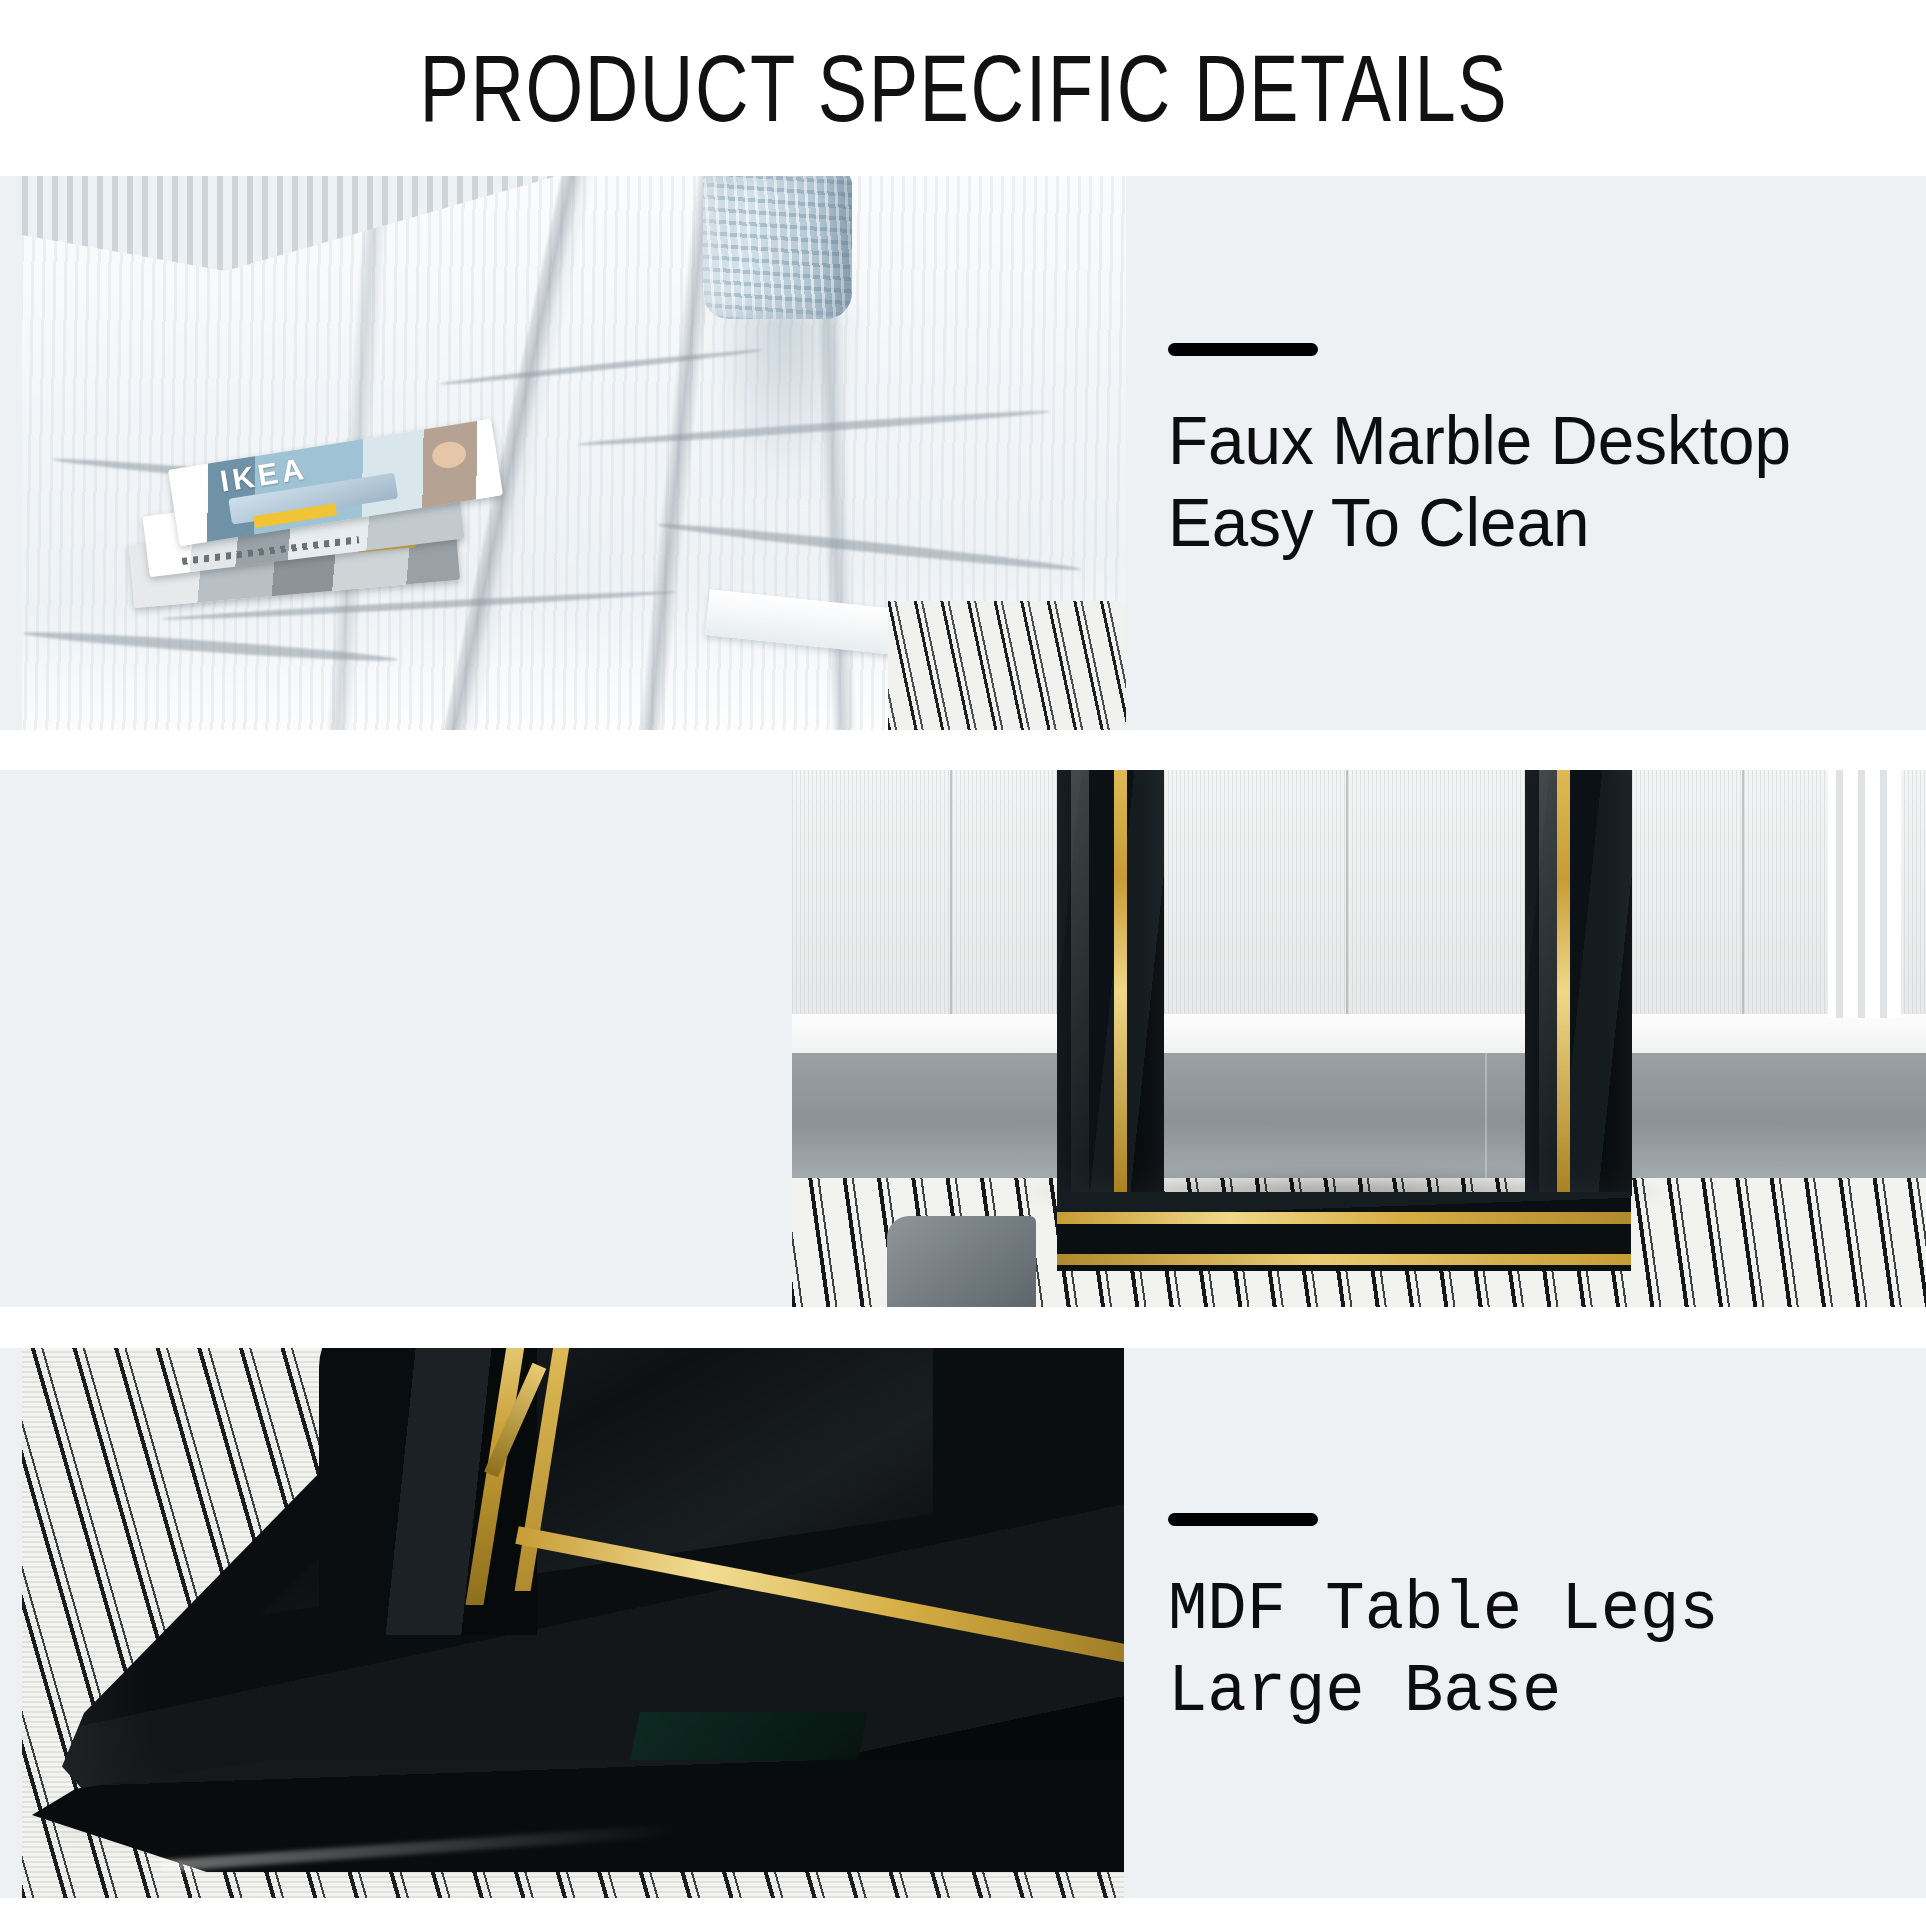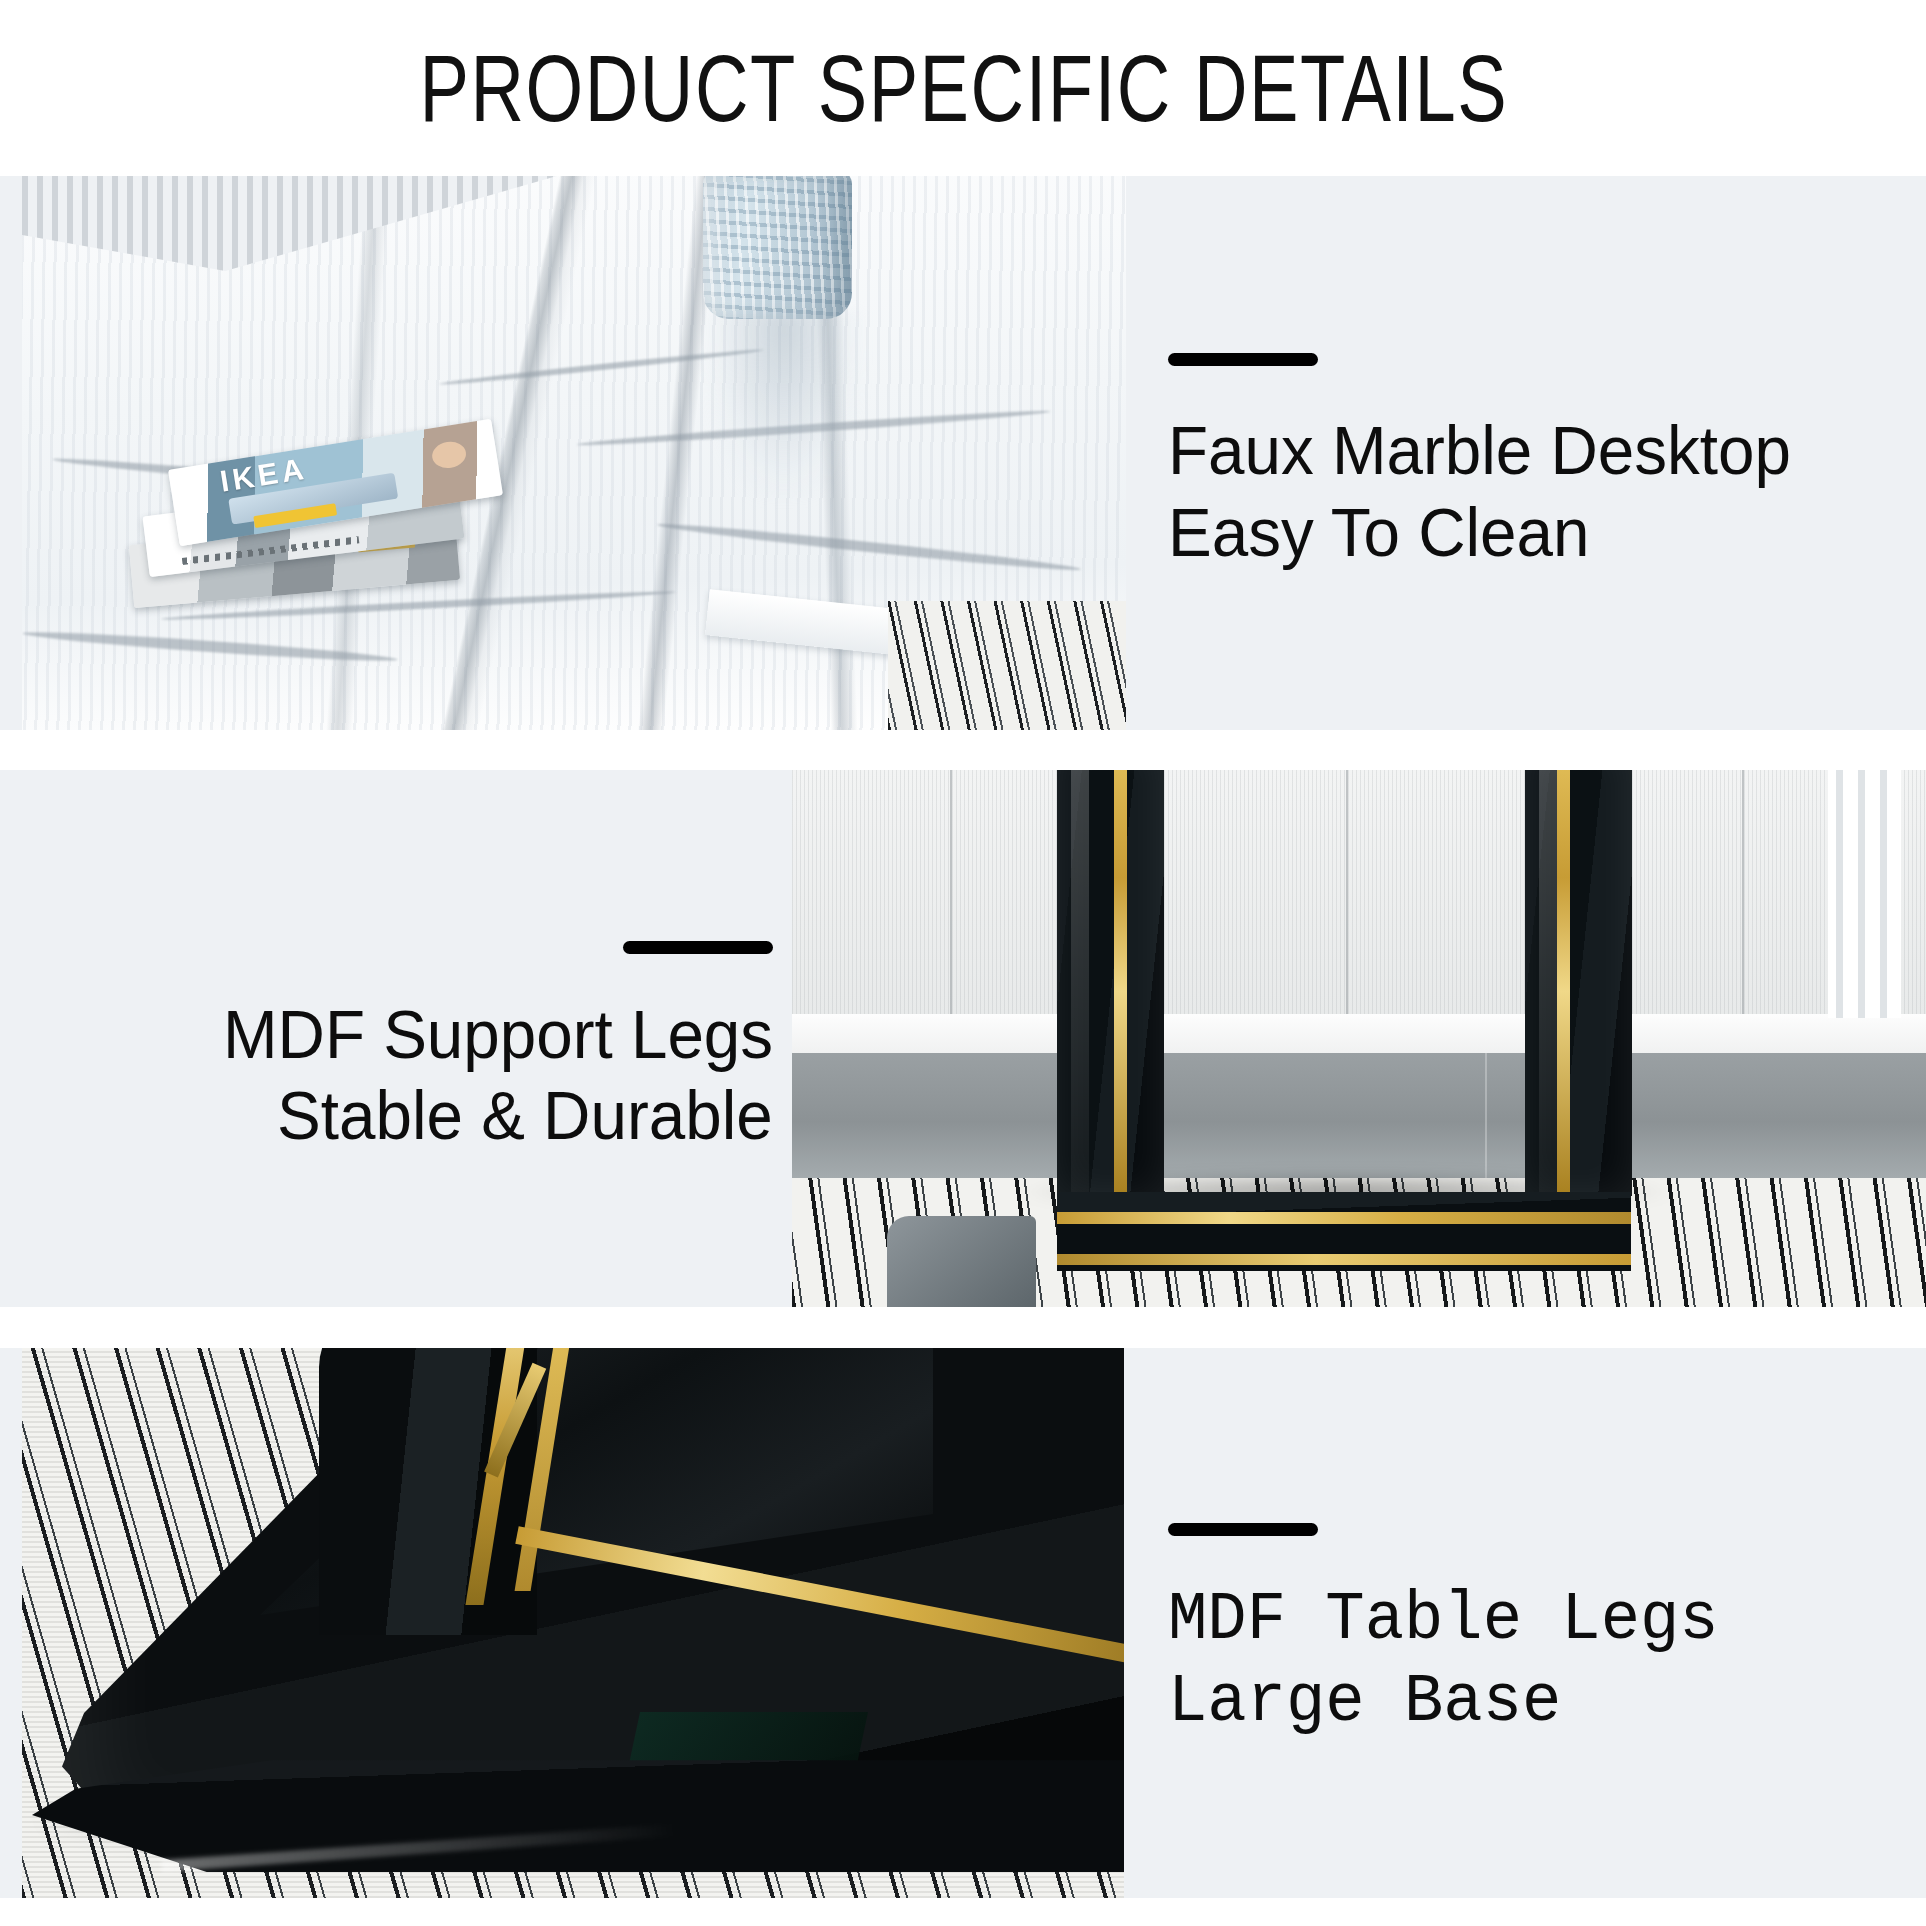--- a/index.html
+++ b/index.html
@@ -34,21 +34,21 @@
     left:0;width:1927px;
     background:#eef1f4;
     overflow:hidden;
   }
   #panel-1{top:176px;height:554px;}
   #panel-2{top:770px;height:537px;}
   #panel-3{top:1348px;height:550px;}
 
   .panel-photo{position:absolute;top:0;height:100%;overflow:hidden;}
   .panel-text{
-    position:absolute;top:10px;height:100%;
+    position:absolute;top:0;height:100%;
     display:flex;flex-direction:column;justify-content:center;
     box-sizing:border-box;
   }
   .rule{
     width:150px;height:13px;border-radius:7px;background:#000000;
     margin-bottom:44px;
   }
   .caption{
     font-size:69px;line-height:1.18;color:#0d0d0d;font-weight:400;
     white-space:nowrap;
@@ -327,25 +327,20 @@
 
   <div class="panel-text">
     <div class="rule"></div>
     <div class="caption">Faux Marble Desktop</div>
     <div class="caption">Easy To Clean</div>
   </div>
 </div>
 
 <div class="panel" id="panel-2">
 
-  <div class="panel-text">
-    <div class="rule"></div>
-    <div class="caption">MDF Support Legs</div>
-    <div class="caption">Stable &amp; Durable</div>
-  </div>
 
   <div class="panel-photo">
     <div class="ph2">
       <div class="ph2-wall">
         <div class="seam" style="left:158px;"></div>
         <div class="seam" style="left:554px;"></div>
         <div class="seam" style="left:950px;"></div>
       </div>
       <div class="ph2-base"></div>
       <div class="ph2-floor">

